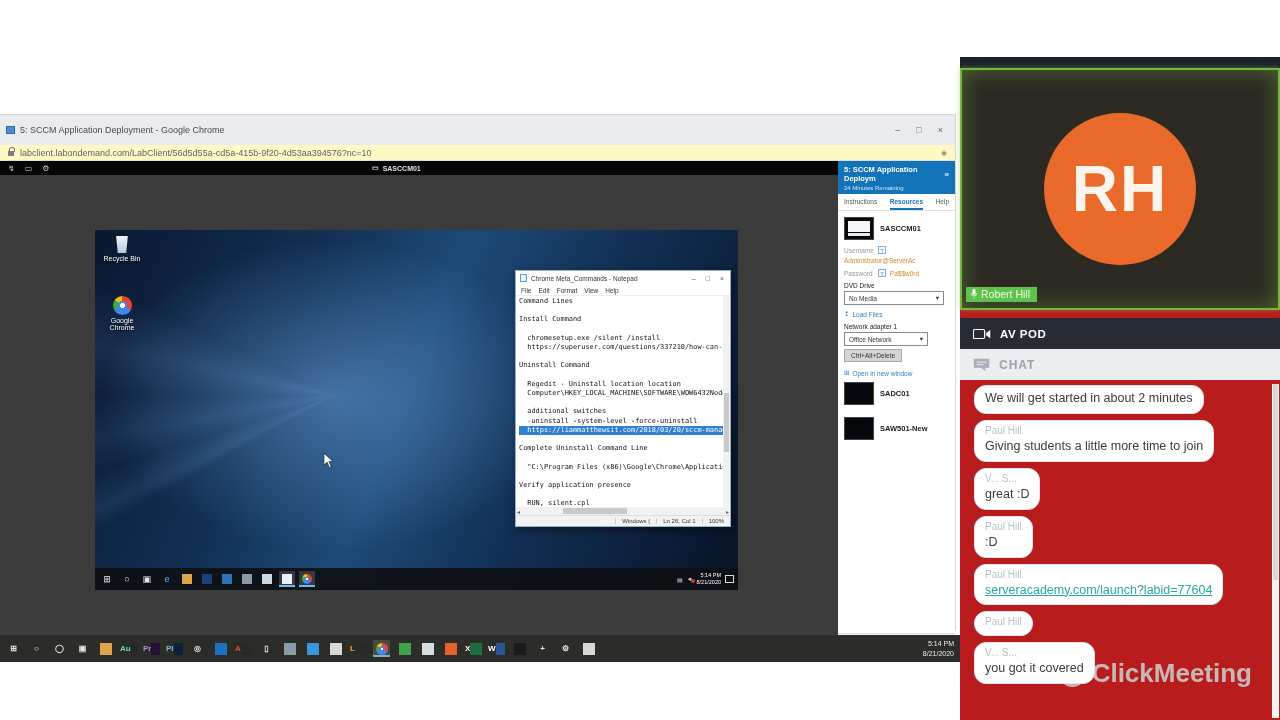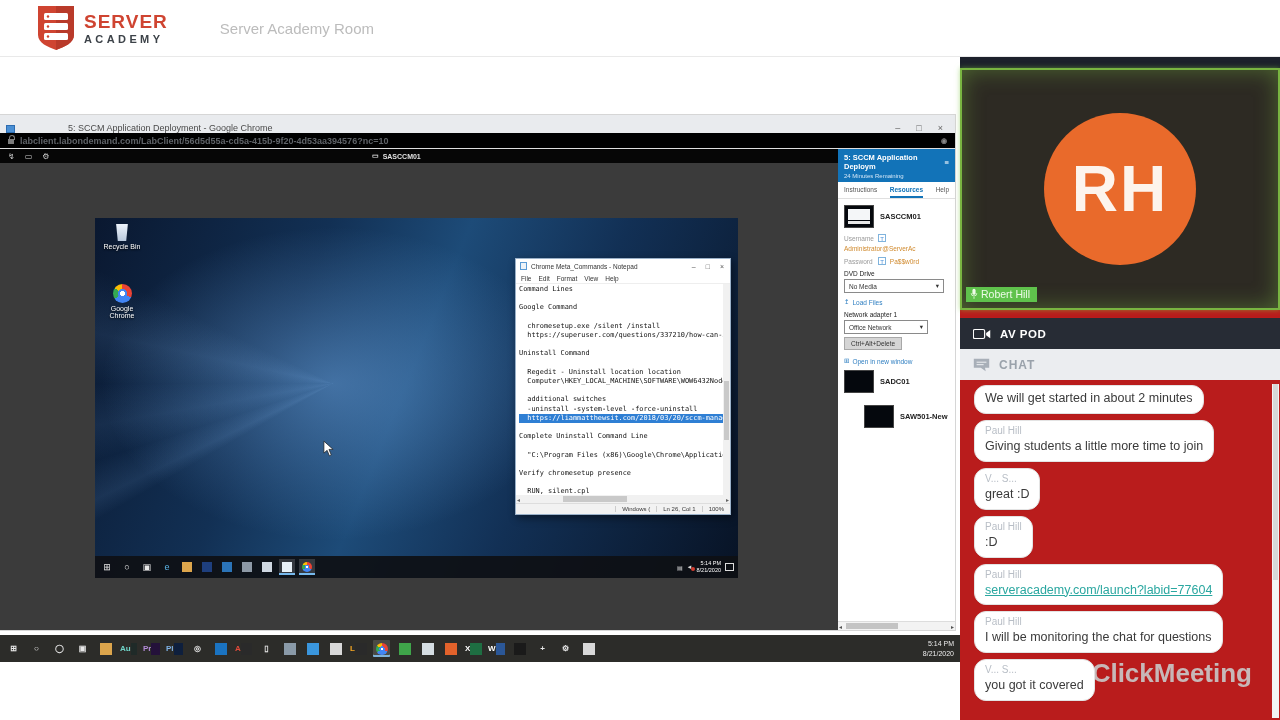--- a/index.html
+++ b/index.html
@@ -15,26 +15,26 @@
   .logo-txt{margin-left:8px;line-height:1;}
   .logo-top{font-size:19px;font-weight:bold;color:#cf4431;letter-spacing:1px;}
   .logo-bot{font-size:11px;font-weight:bold;color:#3c4248;letter-spacing:3.4px;margin-top:3px;}
   .room-title{margin-left:52px;font-size:15px;color:#bcbcbc;}
 
   
   .share{position:absolute;left:0;top:57px;width:960px;height:663px;background:#fff;}
 
   .chrome{position:absolute;left:0;top:58px;width:955px;height:515px;background:#fff;
           box-shadow:0 0 0 1px #d6d6d6;}
-  .cw-title{height:18px;background:#e9ebee;display:flex;align-items:flex-end;padding:0 6px;
-            font-size:9px;color:#4a4a4a;gap:48px;}
+  .cw-title{height:30px;background:#e9ebee;display:flex;align-items:center;padding:0 6px;
+            font-size:9px;color:#4a4a4a;}
   .cw-favicon{width:9px;height:8px;background:#4a8fd4;border:1px solid #2d6cb0;margin-right:5px;}
   .cw-ctrls{margin-left:auto;display:flex;gap:16px;color:#666;font-size:9px;padding-right:6px;}
-  .cw-url{height:16px;background:#000000;border-bottom:1px solid #dedede;display:flex;
-          align-items:center;padding:0 8px;font-size:9px;color:#5f6368;font-weight:bold;}
+  .cw-url{height:16px;background:#fef9c3;border-bottom:1px solid #dedede;display:flex;
+          align-items:center;padding:0 8px;font-size:9px;color:#5f6368;}
   .lock{width:6px;height:5px;background:#7c7c7c;position:relative;margin-right:6px;margin-top:2px;}
   .lock:before{content:'';position:absolute;top:-4px;left:1px;width:4px;height:4px;
                border:1px solid #7c7c7c;border-bottom:none;border-radius:3px 3px 0 0;}
   .ext-eye{margin-left:auto;color:#8a8a8a;font-size:7px;}
   .cw-body{position:relative;height:481px;background:#3b3b3b;overflow:hidden;}
   .lab-toolbar{position:absolute;left:0;top:0;width:838px;height:14px;background:#060606;
                display:flex;align-items:center;font-size:8px;color:#cfcfcf;padding:0 8px;gap:10px;}
   .lab-toolbar .vm-tag{position:absolute;left:372px;display:flex;gap:4px;align-items:center;
                        font-size:7px;color:#e2e2e2;font-weight:bold;}
 
@@ -163,39 +163,20 @@
   .wm-q:after{content:'';position:absolute;right:-4px;bottom:-3px;width:9px;height:7px;background:#c9c9c9;
               transform:rotate(40deg);}
   .chat-scroll{position:absolute;right:1px;top:4px;bottom:2px;width:7px;background:#f3f3f3;z-index:3;}
   .chat-thumb{position:absolute;left:1px;top:0;width:5px;height:196px;background:#d7d7d7;}
 </style>
 </head>
 <body>
 
 <div class="app">
 
-  <div class="hdr">
-    <div class="logo">
-      <svg viewBox="0 0 40 46">
-        <path d="M2 1 h36 v29 c0 8-10 12-18 15 C12 42 2 38 2 30 Z" fill="#cf4431"></path>
-        <path d="M20 1 h18 v29 c0 8-10 12-18 15 Z" fill="#b93a2a"></path>
-        <rect x="8" y="8" width="24" height="7" rx="1.5" fill="#fff"></rect>
-        <rect x="8" y="18" width="24" height="7" rx="1.5" fill="#fff"></rect>
-        <rect x="8" y="28" width="24" height="7" rx="1.5" fill="#fff"></rect>
-        <circle cx="12" cy="11.5" r="1.2" fill="#cf4431"></circle>
-          <circle cx="12" cy="21.5" r="1.2" fill="#cf4431"></circle>
-        <circle cx="12" cy="31.5" r="1.2" fill="#cf4431"></circle>
-      </svg>
-      <div class="logo-txt">
-        <div class="logo-top">SERVER</div>
-        <div class="logo-bot">ACADEMY</div>
-      </div>
-    </div>
-    <div class="room-title">Server Academy Room</div>
-  </div>
 
   <div class="share">
 
     <div class="chrome">
       <div class="cw-title">
         <div class="cw-favicon"></div>
         <span>5: SCCM Application Deployment - Google Chrome</span>
         <div class="cw-ctrls">
           <span>–</span>
           <span>□</span>
@@ -247,39 +228,39 @@
                 <span>Edit</span>
                 <span>Format</span>
                 <span>View</span>
                 <span>Help</span>
               </div>
             <div class="np-bodywrap">
               <div class="np-body">
 
               <div class="np-line">Command Lines</div>
                   <div class="np-line"></div>
-                  <div class="np-line">Google Command</div>
+                  <div class="np-line">Install Command</div>
                   <div class="np-line"></div>
                   <div class="np-line">  chromesetup.exe /silent /install</div>
                   <div class="np-line">  https://superuser.com/questions/337210/how-can-i-</div>
                   <div class="np-line"></div>
                   <div class="np-line">Uninstall Command</div>
                   <div class="np-line"></div>
                   <div class="np-line">  Regedit - Uninstall location location</div>
                   <div class="np-line">  Computer\HKEY_LOCAL_MACHINE\SOFTWARE\WOW6432Node\</div>
                   <div class="np-line"></div>
                   <div class="np-line">  additional switches</div>
                   <div class="np-line">  -uninstall -system-level -force-uninstall</div>
                   <div class="np-line hl">  https://liammatthewsit.com/2018/03/20/sccm-managi</div>
                   <div class="np-line"></div>
                   <div class="np-line">Complete Uninstall Command Line</div>
                   <div class="np-line"></div>
                   <div class="np-line">  "C:\Program Files (x86)\Google\Chrome\Application</div>
                   <div class="np-line"></div>
-                  <div class="np-line">Verify chromesetup presence</div>
+                  <div class="np-line">Verify application presence</div>
                   <div class="np-line"></div>
                   <div class="np-line">  RUN, silent.cpl</div>
                 </div>
               <div class="np-vscroll">
                   <div class="np-vthumb"></div>
                 </div>
             </div>
             <div class="np-hscroll">
               <span class="lp-arrow-l">◂</span>
               <span class="lp-arrow-r">▸</span>
@@ -414,21 +395,21 @@
             </div>
             <div class="cad-btn">Ctrl+Alt+Delete</div>
             <div class="lp-link">
               <span>⊞</span>
               <span>Open in new window</span>
             </div>
             <div class="vm-row" style="margin-top:4px;">
               <div class="vm-thumb"></div>
               <div class="vm-name">SADC01</div>
             </div>
-            <div class="vm-row" style="margin-top:12px;margin-left:20px;">
+            <div class="vm-row" style="margin-top:12px;">
               <div class="vm-thumb"></div>
               <div class="vm-name">SAW501-New</div>
             </div>
           </div>
           <div class="lp-hscroll">
             <span class="lp-arrow-l">◂</span>
             <span class="lp-arrow-r">▸</span>
             <div class="lp-hthumb"></div>
           </div>
         </div>
@@ -658,21 +639,20 @@
 
         </div>
 
         <div class="bubble">
           <div class="bb-author">Paul Hill</div>
           <a class="bb-link" href="#">serveracademy.com/launch?labid=77604</a>
         </div>
 
         <div class="bubble">
           <div class="bb-author">Paul Hill</div>
-          <div class="bb-text">I will be monitoring the chat for questions</div>
 
         </div>
 
         <div class="bubble">
           <div class="bb-author">V... S...</div>
           <div class="bb-text">you got it covered</div>
 
         </div>
       </div>
   </div>

